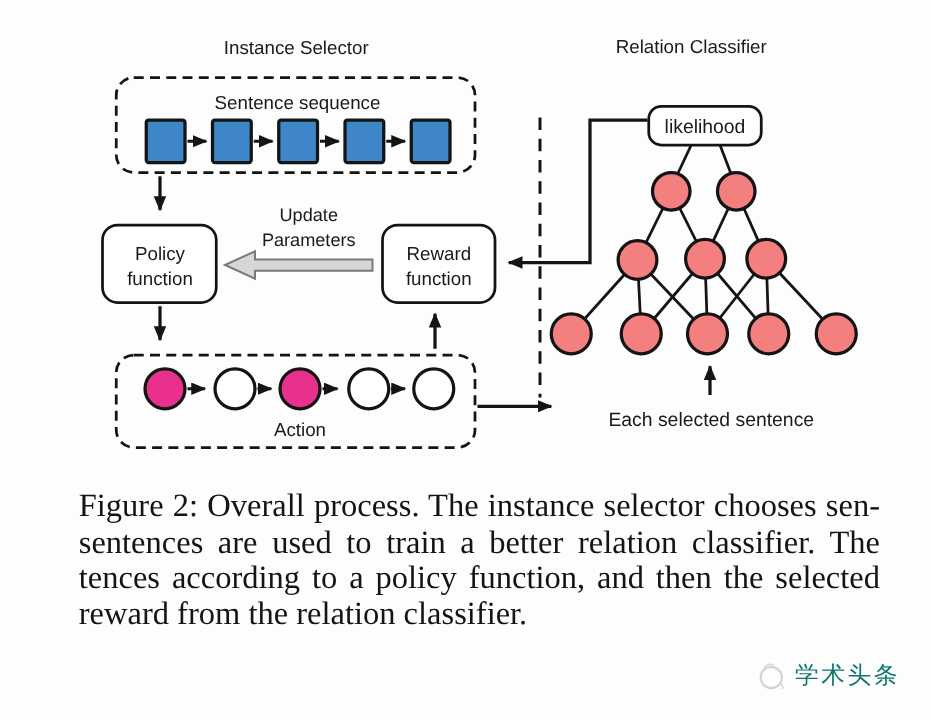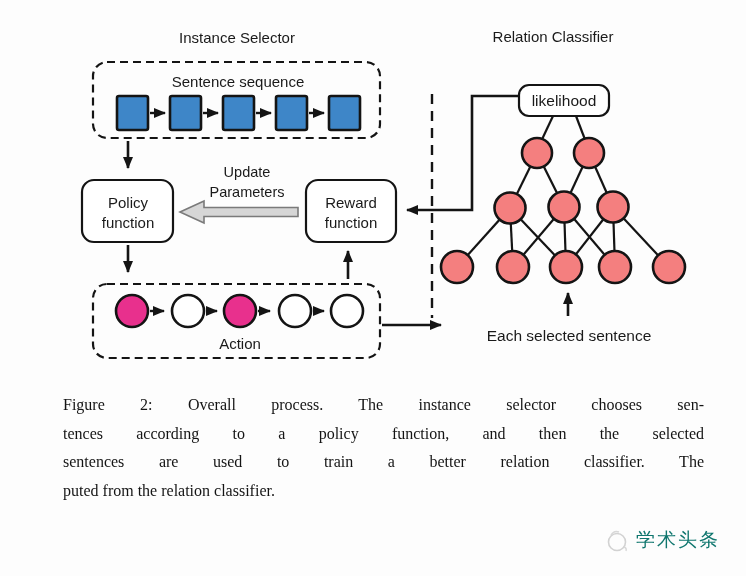--- a/index.html
+++ b/index.html
@@ -12,21 +12,21 @@
   }
   #diagram{position:absolute;left:0;top:0;}
   svg text{
     font-family:"Liberation Sans", sans-serif;
     fill:#1a1a1a;
   }
   .caption{
     position:absolute;
     left:63px;top:391px;width:641px;
     font-family:"Liberation Serif", serif;
-    font-size:16px;
+    font-size:26px;
     line-height:28.6px;
     color:#141414;
   }
   .cap-line{
     text-align:justify;
     text-align-last:justify;
     white-space:nowrap;
   }
   .cap-line.last{
     text-align-last:left;
@@ -142,23 +142,23 @@
 
   <rect x="519" y="85" width="90" height="31" rx="10" fill="#ffffff" stroke="#141414" stroke-width="2.2"></rect>
   <text x="564" y="106" text-anchor="middle" font-size="15.5">likelihood</text>
 
   <line x1="568" y1="316" x2="568" y2="293" stroke="#141414" stroke-width="2.6" marker-end="url(#ah)"></line>
   <text x="569" y="341" text-anchor="middle" font-size="15.5">Each selected sentence</text>
 </svg>
 
 <div class="caption">
   <div class="cap-line">Figure 2: Overall process. The instance selector chooses sen-</div>
+  <div class="cap-line">sentences are used to train a better relation classifier. The</div>
   <div class="cap-line">tences according to a policy function, and then the selected</div>
-  <div class="cap-line">sentences are used to train a better relation classifier. The</div>
-  <div class="cap-line last">puted from the relation classifier.</div>
+  <div class="cap-line last">reward from the relation classifier.</div>
 </div>
 
 <div class="watermark">
   <svg class="wm-icon" width="26" height="28" viewBox="0 0 26 28">
     <circle cx="13" cy="15" r="8.5" fill="none" stroke="#d2d2d2" stroke-width="1.6"></circle>
     <path d="M7,8 Q10,3 15,5" fill="none" stroke="#d8d8d8" stroke-width="1.4"></path>
     <path d="M20,20 q3,1 2,4" fill="none" stroke="#d8d8d8" stroke-width="1.4"></path>
   </svg>
   <span>学术头条</span>
 </div>

